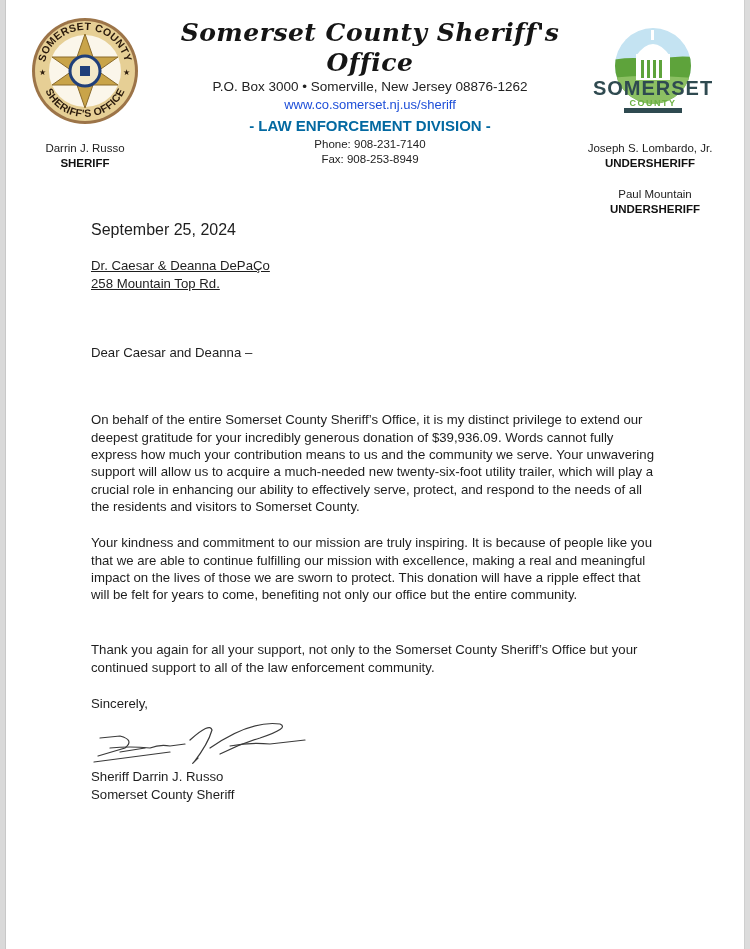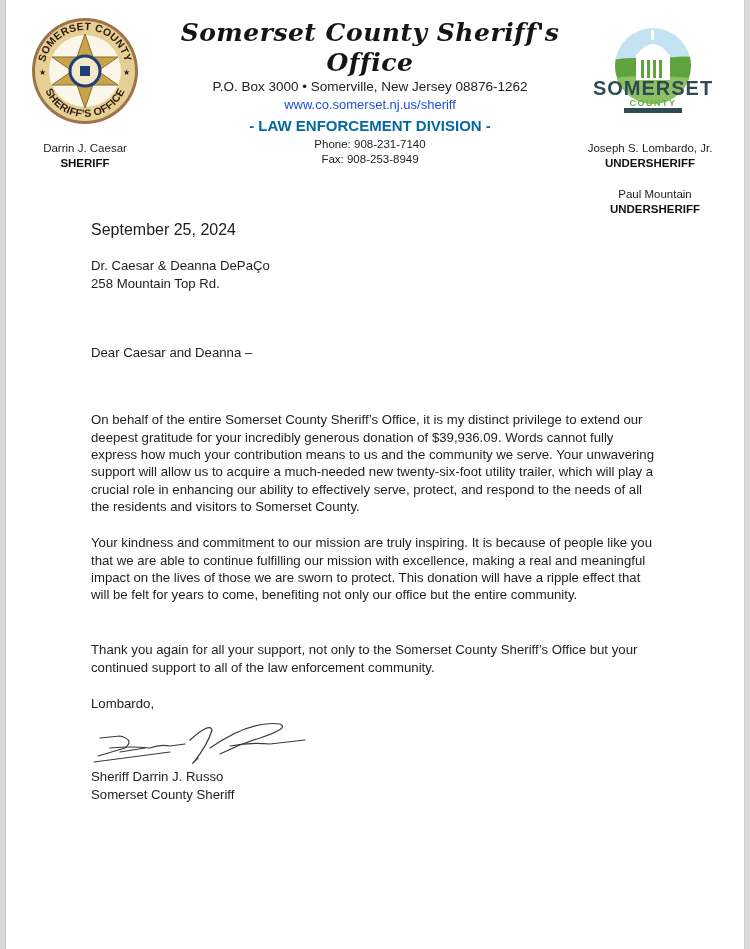--- a/index.html
+++ b/index.html
@@ -25,21 +25,21 @@
   .web { font-size:13px; line-height:18px; color:#1d4ed8; }
   .division { font-size:15px; font-weight:bold; line-height:22px; color:#0369a1; margin-top:1px; }
   .phone { font-size:11.5px; line-height:15px; color:#222; }
 
   .staff { position:absolute; font-size:11.5px; line-height:15px; text-align:center; color:#222; }
   .staff .role { font-weight:bold; color:#111; }
   .sheriff { left:40px; top:141px; width:90px; }
   .us1 { left:580px; top:141px; width:140px; }
   .us2 { left:600px; top:187px; width:110px; }
   .date { position:absolute; left:91px; top:221px; }
-  .recipient { position:absolute; left:91px; top:257px; line-height:18px; font-size:13.2px; }
+  .recipient { position:absolute; left:91px; top:257px; line-height:18px; font-size:13.2px;text-decoration:underline; }
   .salutation { position:absolute; left:91px; top:345px; font-size:13.2px; }
   .para { position:absolute; left:91px; width:570px; font-size:13.2px; line-height:17.4px; text-align:left; }
   .p1 { top:398px; }
   .p2 { top:521px; }
   .p3 { top:628px; }
   .closing { position:absolute; left:91px; top:696px; font-size:13.2px; }
   .signature { position:absolute; left:90px; top:718px; width:225px; height:52px; }
   .signer { position:absolute; left:91px; top:768px; font-size:13.2px; line-height:18px; }
 </style>
 </head>
@@ -95,21 +95,21 @@
     <rect x="61" y="34" width="3" height="18" fill="#5ea33b"></rect>
     <rect x="67" y="34" width="3" height="18" fill="#5ea33b"></rect>
     <rect x="73" y="34" width="3" height="18" fill="#5ea33b"></rect>
   </g>
   <text x="67" y="69" text-anchor="middle" font-size="20" font-weight="bold" fill="#2f4a50" font-family="Liberation Sans, sans-serif" letter-spacing="1">SOMERSET</text>
   <text x="67" y="80" text-anchor="middle" font-size="9" font-weight="bold" fill="#6bb043" font-family="Liberation Sans, sans-serif" letter-spacing="1.5">COUNTY</text>
   <rect x="38" y="82" width="58" height="5" fill="#2f4a50"></rect>
 </svg>
 
 <div class="staff sheriff">
-  <div>Darrin J. Caesar</div>
+  <div>Darrin J. Russo</div>
   <div class="role">SHERIFF</div>
 </div>
 <div class="staff us1">
   <div>Joseph S. Lombardo, Jr.</div>
   <div class="role">UNDERSHERIFF</div>
 </div>
 <div class="staff us2">
   <div>Paul Mountain</div>
   <div class="role">UNDERSHERIFF</div>
 </div>
@@ -120,21 +120,21 @@
   <div>Dr. Caesar &amp; Deanna DePaÇo</div>
   <div>258 Mountain Top Rd.</div>
 </div>
 
 <div class="salutation">Dear Caesar and Deanna –</div>
 
 <p class="para p1">On behalf of the entire Somerset County Sheriff’s Office, it is my distinct privilege to extend our deepest gratitude for your incredibly generous donation of $39,936.09. Words cannot fully express how much your contribution means to us and the community we serve. Your unwavering support will allow us to acquire a much-needed new twenty-six-foot utility trailer, which will play a crucial role in enhancing our ability to effectively serve, protect, and respond to the needs of all the residents and visitors to Somerset County.</p>
 <p class="para p2">Your kindness and commitment to our mission are truly inspiring. It is because of people like you that we are able to continue fulfilling our mission with excellence, making a real and meaningful impact on the lives of those we are sworn to protect. This donation will have a ripple effect that will be felt for years to come, benefiting not only our office but the entire community.</p>
 <p class="para p3">Thank you again for all your support, not only to the Somerset County Sheriff’s Office but your continued support to all of the law enforcement community.</p>
 
-<div class="closing">Lombardo,</div>
+<div class="closing">Sincerely,</div>
 
 <svg class="signature" viewBox="0 0 225 52">
   <g fill="none" stroke="#3a3a3a" stroke-width="1.2" stroke-linecap="round">
     <path d="M 10 20 L 30 18 Q 45 22 35 30 L 8 38"></path>
     <path d="M 20 30 Q 40 28 60 30 Q 70 26 80 28 L 95 26"></path>
     <path d="M 30 34 L 55 30"></path>
     <path d="M 100 22 Q 120 4 122 12 Q 118 26 104 44 Q 100 48 108 40"></path>
     <path d="M 120 30 Q 160 2 190 6 Q 200 10 170 20 Q 150 26 130 36"></path>
     <path d="M 140 28 Q 160 24 180 26 L 215 22"></path>
     <path d="M 4 44 L 80 34"></path>

